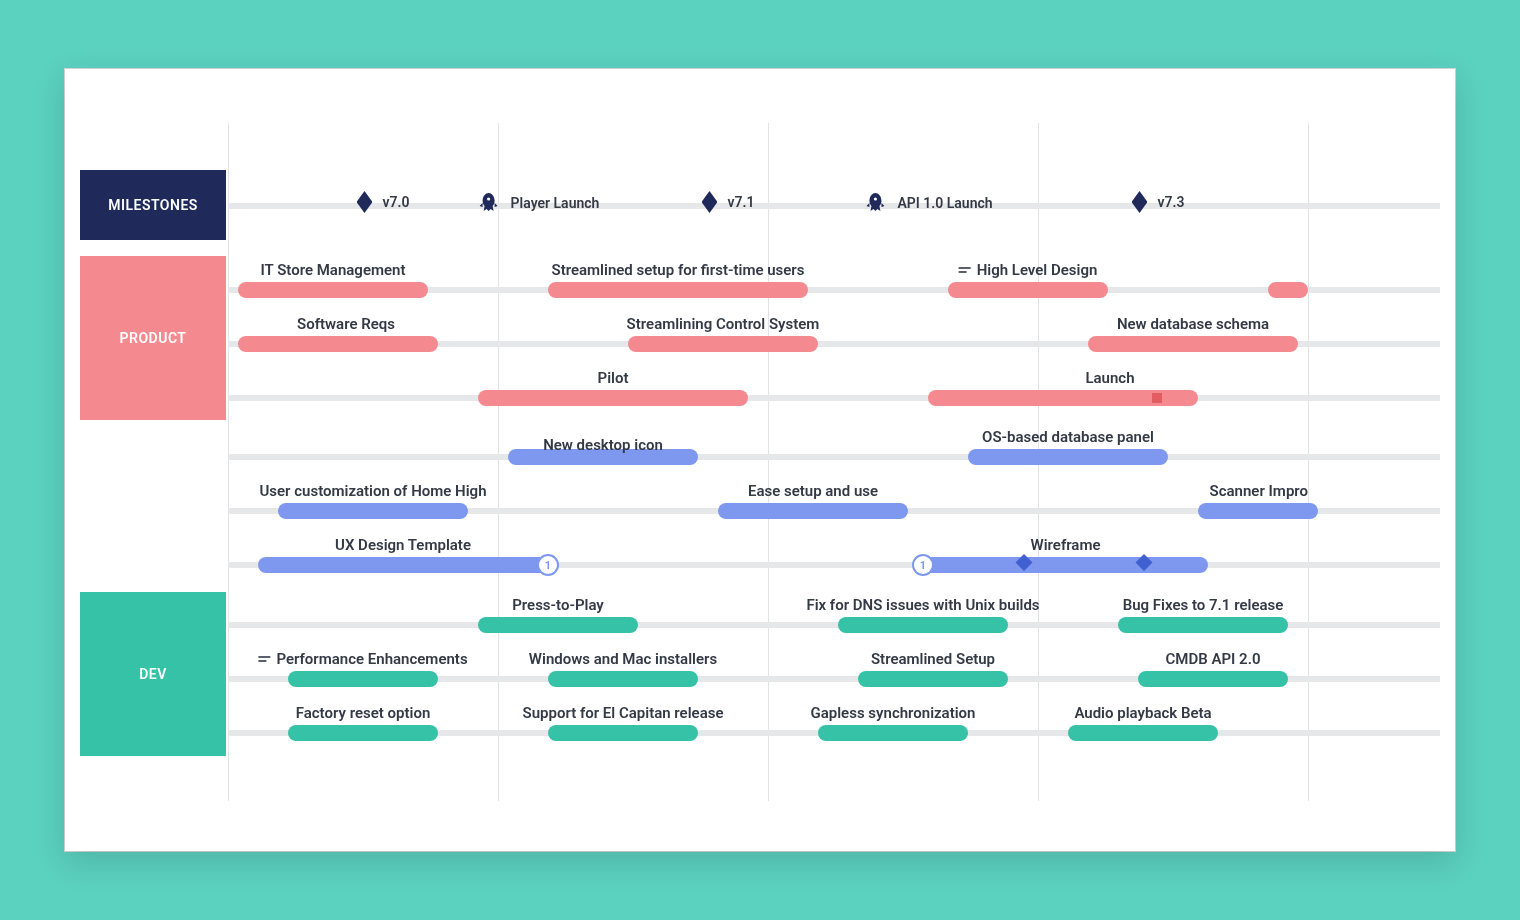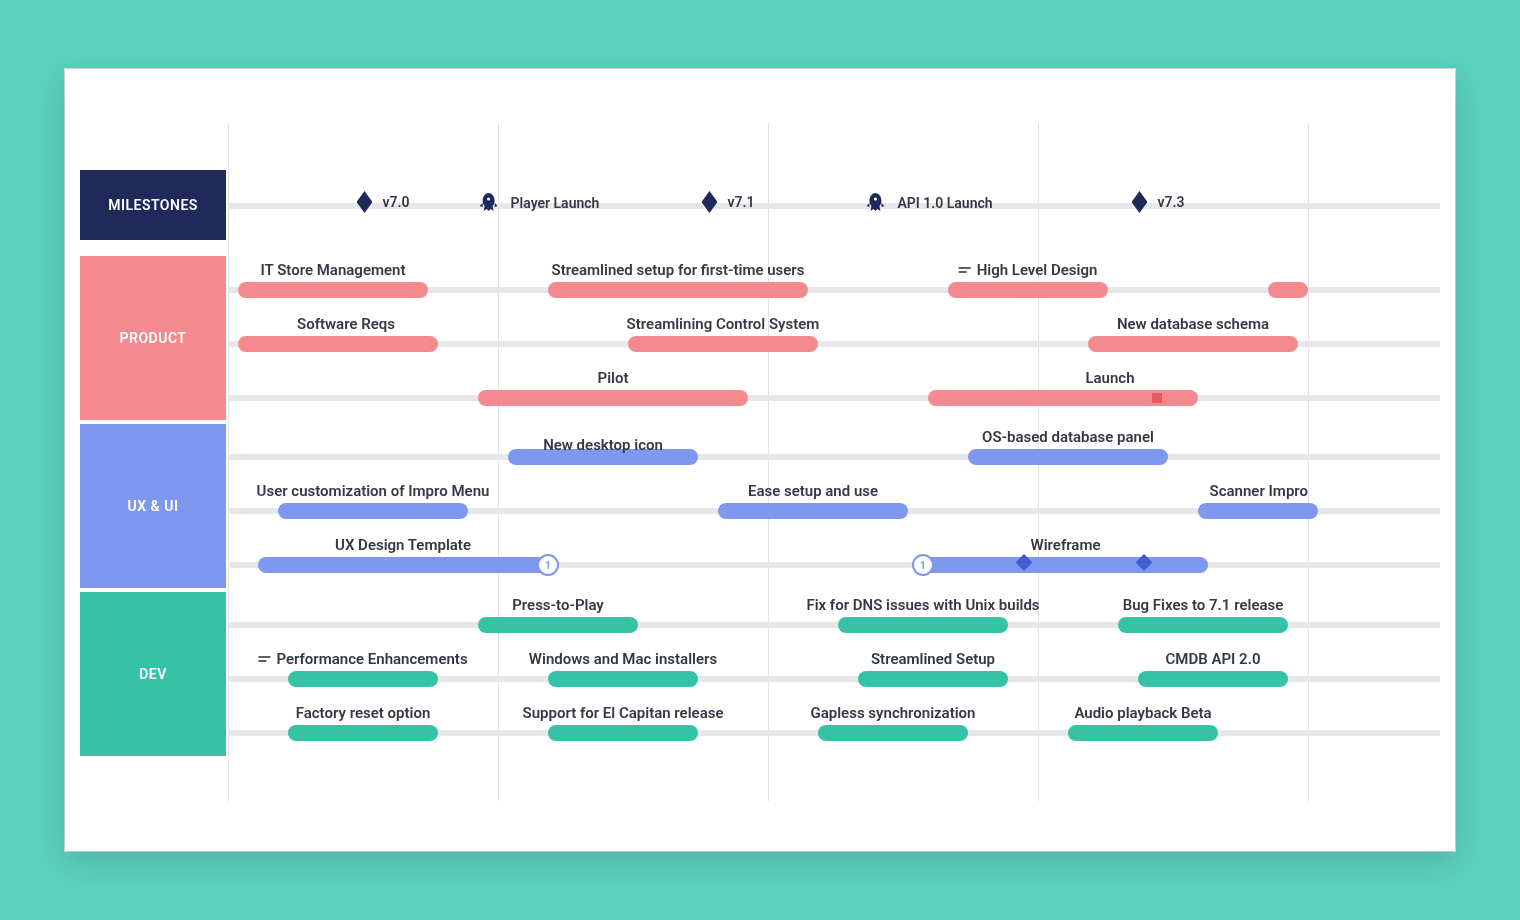--- a/index.html
+++ b/index.html
@@ -85,23 +85,20 @@
 <body>
 
 <div class="card">
   <div class="frame">
 
     <div class="swim-label product" style="top:132px;height:164px;">
         <span>PRODUCT</span>
       </div>
     <div class="swim-label milestones" style="top:46px;height:70px;">
         <span>MILESTONES</span>
-      </div>
-    <div class="swim-label uxui" style="top:300px;height:164px;">
-        <span>UX &amp; UI</span>
       </div>
     <div class="swim-label dev" style="top:468px;height:164px;">
         <span>DEV</span>
       </div>
 
     <div class="timeline">
 
       <div class="vline" style="left:0px;"></div>
       <div class="vline" style="left:270px;"></div>
       <div class="vline" style="left:540px;"></div>
@@ -174,21 +171,21 @@
           <div class="bar-label" style="top: 246px; left: 385px; transform: translateX(-50%);"><span>Pilot</span></div>
           <div class="bar pink" style="left: 700px; width: 270px; top: 267px;">
             <span class="square-mark" style="left: 224px; top: 3px;"></span>
           </div>
           <div class="bar-label" style="top: 246px; left: 835px; transform: translateX(-50%); margin-left: 47px;"><span>Launch</span></div>
           <div class="bar blue" style="left: 280px; width: 190px; top: 326px;"></div>
           <div class="bar-label" style="top: 305px; left: 375px; transform: translateX(-50%); margin-top: 8px;"><span>New desktop icon</span></div>
           <div class="bar blue" style="left: 740px; width: 200px; top: 326px;"></div>
           <div class="bar-label" style="top: 305px; left: 840px; transform: translateX(-50%);"><span>OS-based database panel</span></div>
           <div class="bar blue" style="left: 50px; width: 190px; top: 380px;"></div>
-          <div class="bar-label" style="top: 359px; left: 145px; transform: translateX(-50%);"><span>User customization of Impro Menu</span></div>
+          <div class="bar-label" style="top: 359px; left: 145px; transform: translateX(-50%);"><span>User customization of Home High</span></div>
           <div class="bar blue" style="left: 490px; width: 190px; top: 380px;"></div>
           <div class="bar-label" style="top: 359px; left: 585px; transform: translateX(-50%);"><span>Ease setup and use</span></div>
           <div class="bar blue" style="left: 970px; width: 120px; top: 380px;"></div>
           <div class="bar-label" style="top: 359px; left: 1080px; transform: translateX(-100%);"><span>Scanner Impro</span></div>
           <div class="bar blue" style="left: 30px; width: 290px; top: 434px;">
             <span class="badge" style="right: -9px;">1</span>
           </div>
           <div class="bar-label" style="top: 413px; left: 175px; transform: translateX(-50%);"><span>UX Design Template</span></div>
           <div class="bar blue" style="left: 695px; width: 285px; top: 434px;">
             <span class="badge" style="left: -9px;">1</span>

